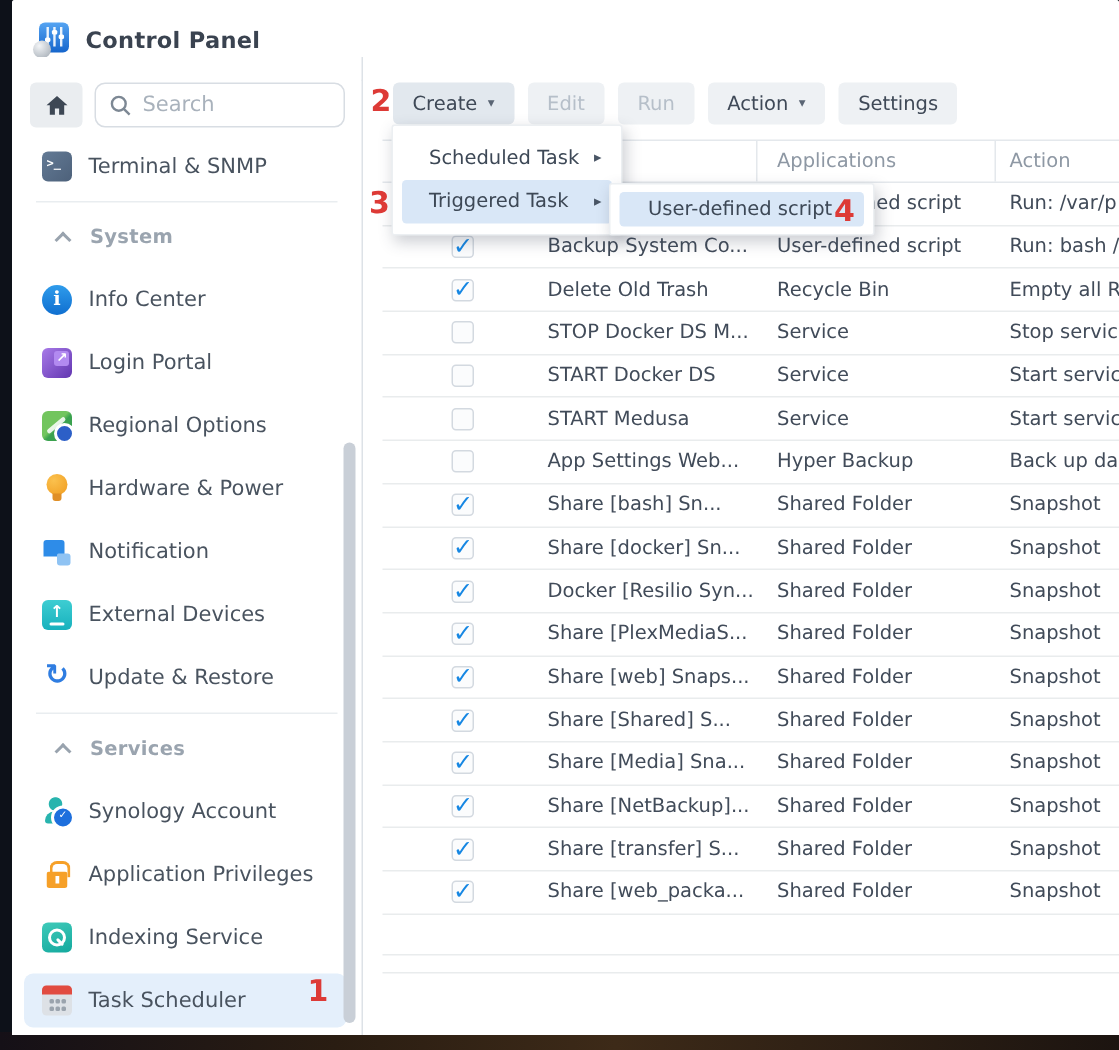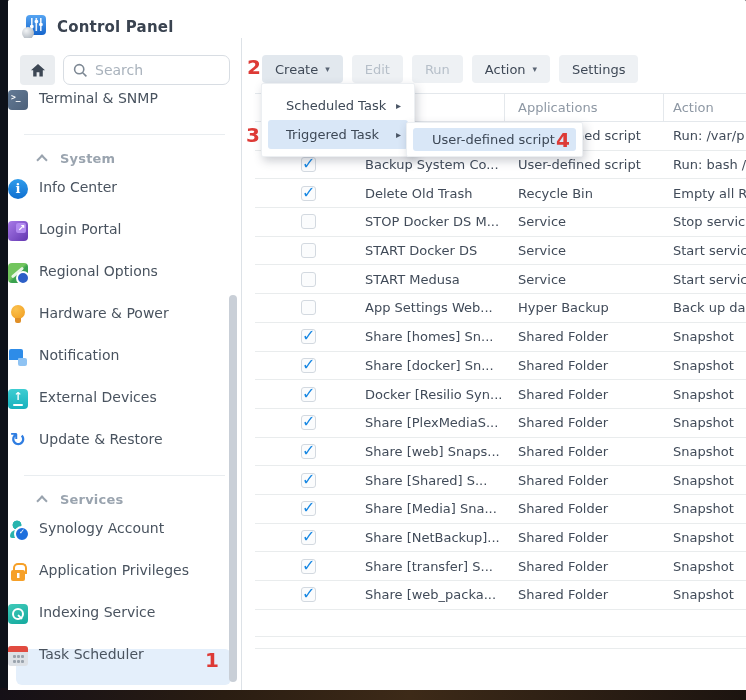--- a/index.html
+++ b/index.html
@@ -23,21 +23,21 @@
   .main-border { position:absolute; left:233px; top:38px; bottom:0; width:1px; background:#dde2e7; }
   .home-btn { position:absolute; left:12px; top:17px; width:35px; height:30px; background:#eaedf0;
     border:none; border-radius:4px; display:flex; align-items:center; justify-content:center; cursor:pointer; }
   .searchbox { position:absolute; left:55px; top:17px; width:167px; height:30px; border:1px solid #d8dde3;
     border-radius:7px; background:#fff; display:flex; align-items:center; padding-left:9px; }
   .searchbox svg { flex:0 0 auto; }
   .searchbox input { border:none; outline:none; width:110px; margin-left:7px; font-size:14px;
     color:#4a5560; font-family:inherit; background:transparent; }
   .searchbox input::placeholder { color:#a9b2bc; }
   .nav { position:absolute; left:0; top:52px; right:0; }
-  .srow { height:42px; display:flex; gap:11px;
+  .srow { height:42px; display:flex; align-items:center; padding-left:20px; gap:11px;
     position:relative; cursor:pointer; }
   .srow.selected::before { content:""; position:absolute; left:8px; right:10px; top:3px; bottom:3px;
     background:#e4effb; border-radius:6px; }
   .srow > * { position:relative; }
   .slabel { font-size:14px; color:#49535f; white-space:nowrap; }
   .grp-h { height:42px; display:flex; align-items:center; padding-left:30px; gap:14px; cursor:pointer; }
   .chev { width:8px; height:8px; border-left:2px solid #99a3ae; border-top:2px solid #99a3ae;
     transform:rotate(45deg); margin-top:4px; }
   .grp-label { font-size:13px; font-weight:bold; color:#9aa4af; letter-spacing:.2px; }
   .side-div { height:1px; background:#e9edf0; margin:2px 16px; }
@@ -343,21 +343,21 @@
                 <span class="cb"></span>
               </div>
               <div class="cell c-name">App Settings Web...</div>
               <div class="cell c-app">Hyper Backup</div>
               <div class="cell c-action">Back up da</div>
             </div>
             <div class="trow">
               <div class="c-check">
                 <span class="cb on"></span>
               </div>
-              <div class="cell c-name">Share [homes] Sn...</div>
+              <div class="cell c-name">Share [bash] Sn...</div>
               <div class="cell c-app">Shared Folder</div>
               <div class="cell c-action">Snapshot</div>
             </div>
             <div class="trow">
               <div class="c-check">
                 <span class="cb on"></span>
               </div>
               <div class="cell c-name">Share [docker] Sn...</div>
               <div class="cell c-app">Shared Folder</div>
               <div class="cell c-action">Snapshot</div>

